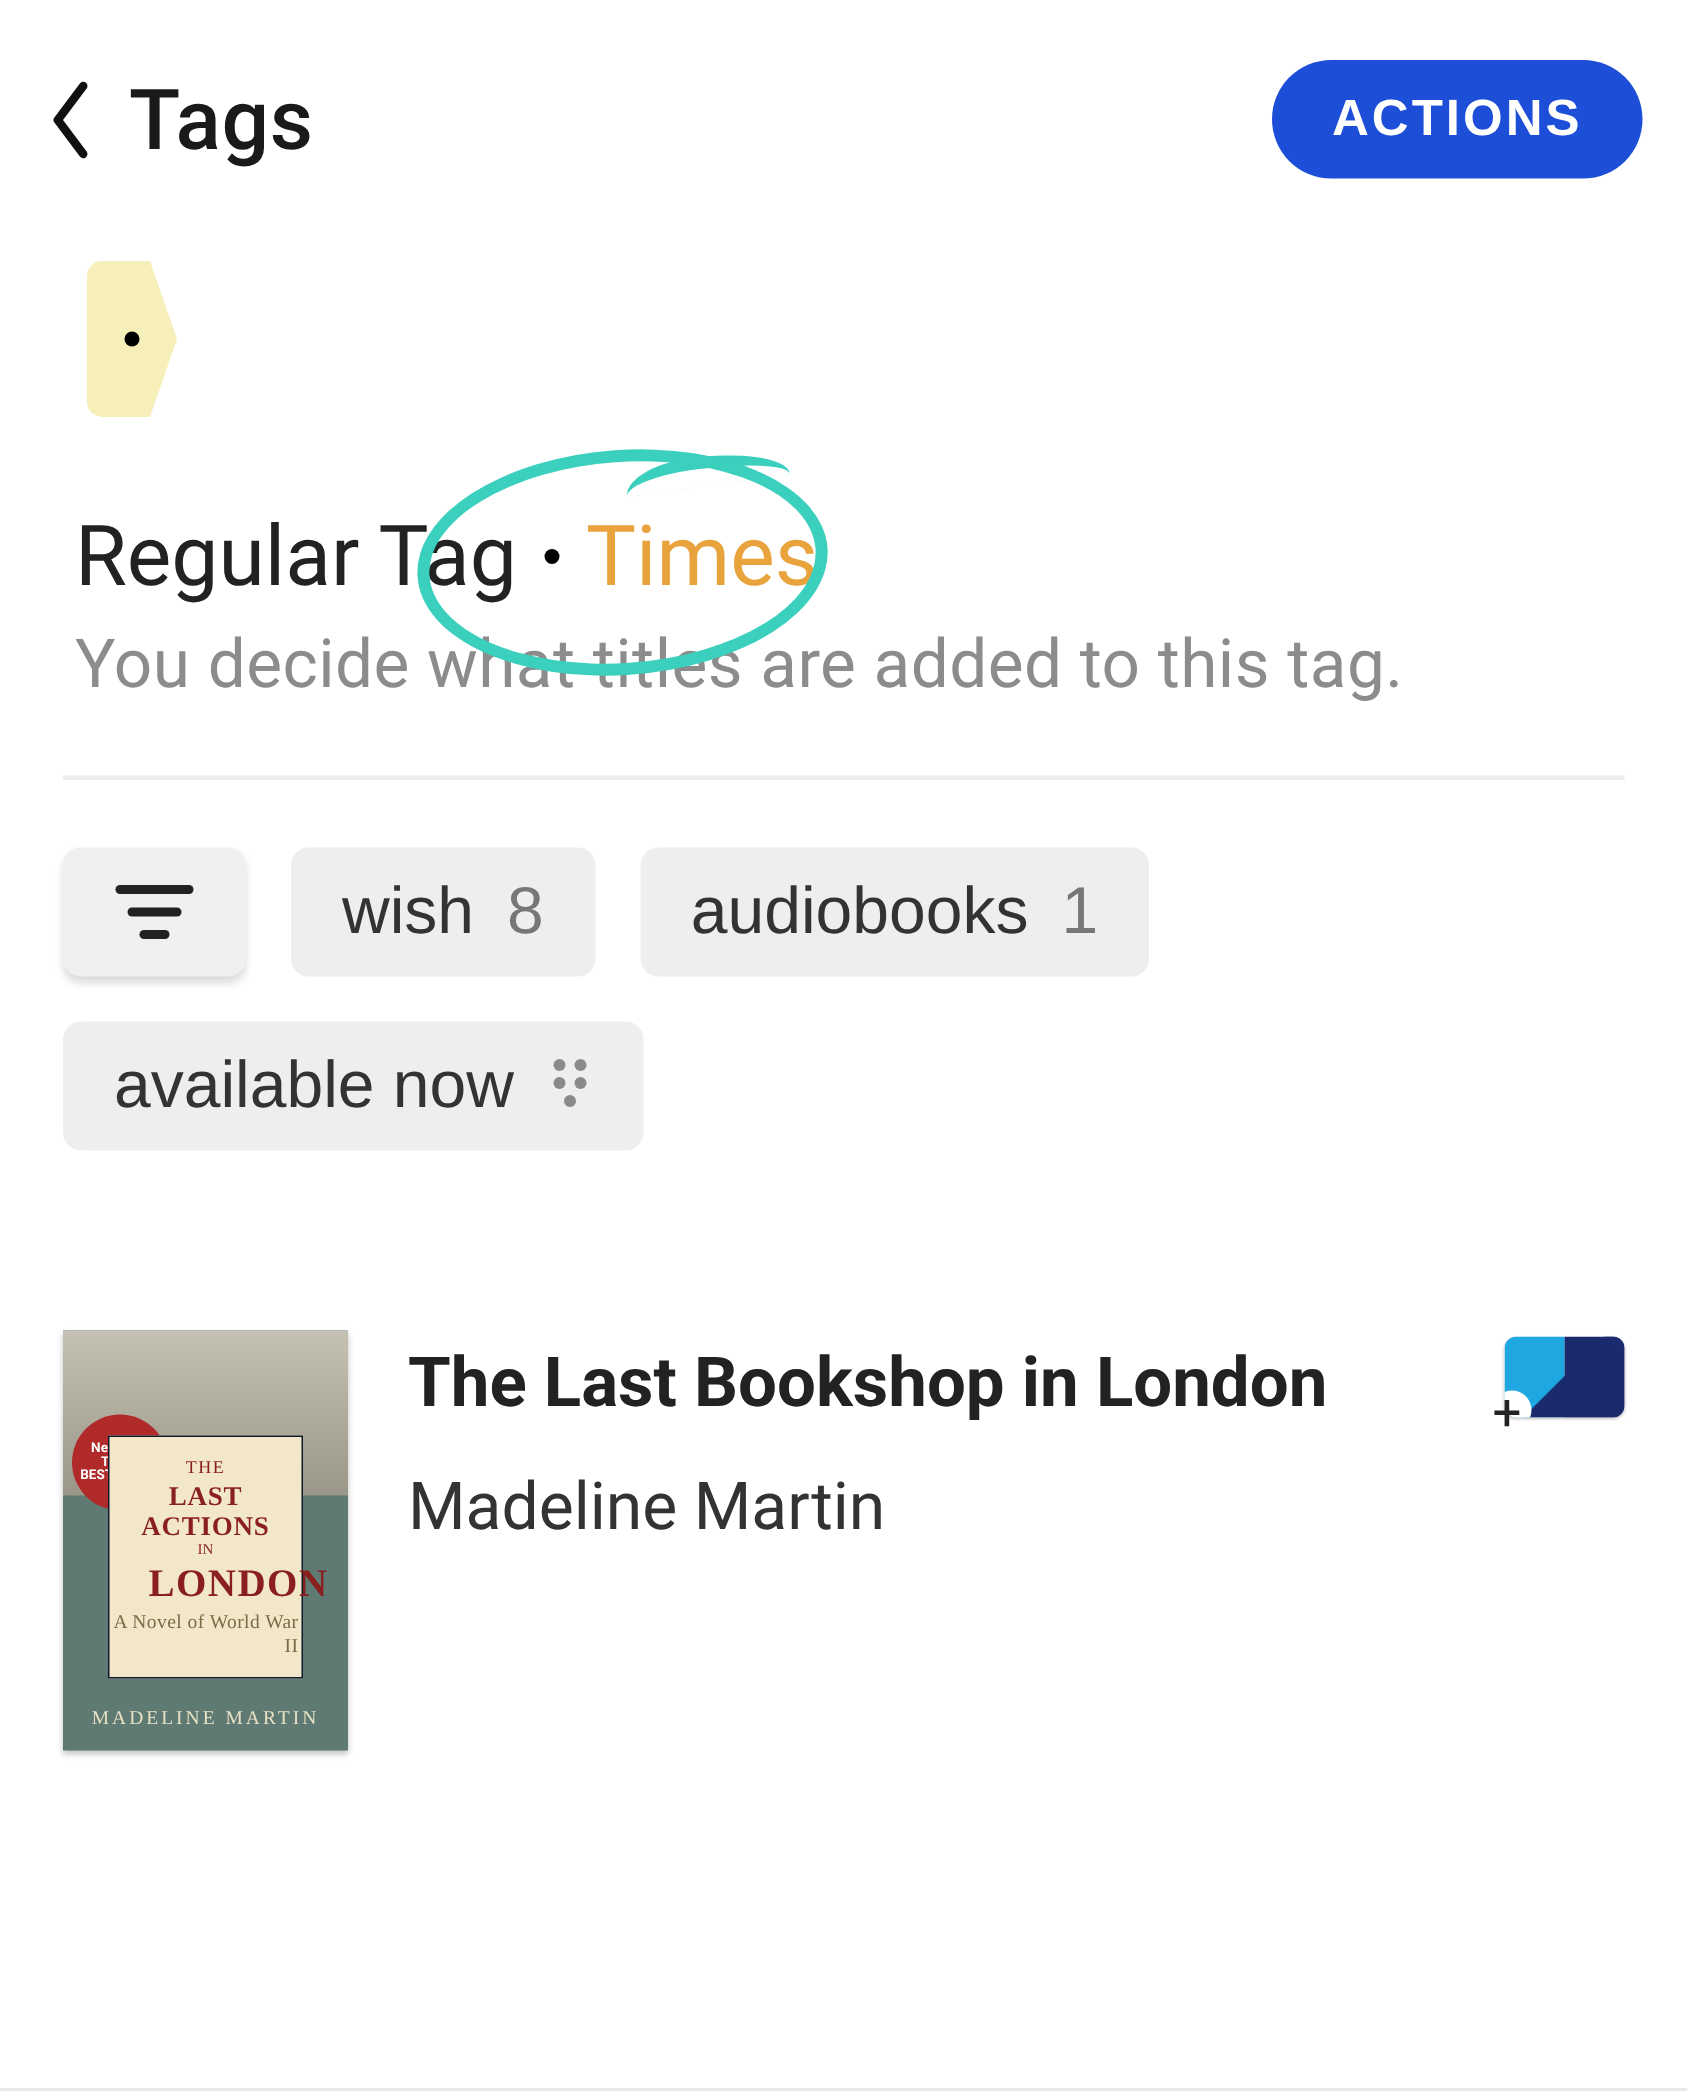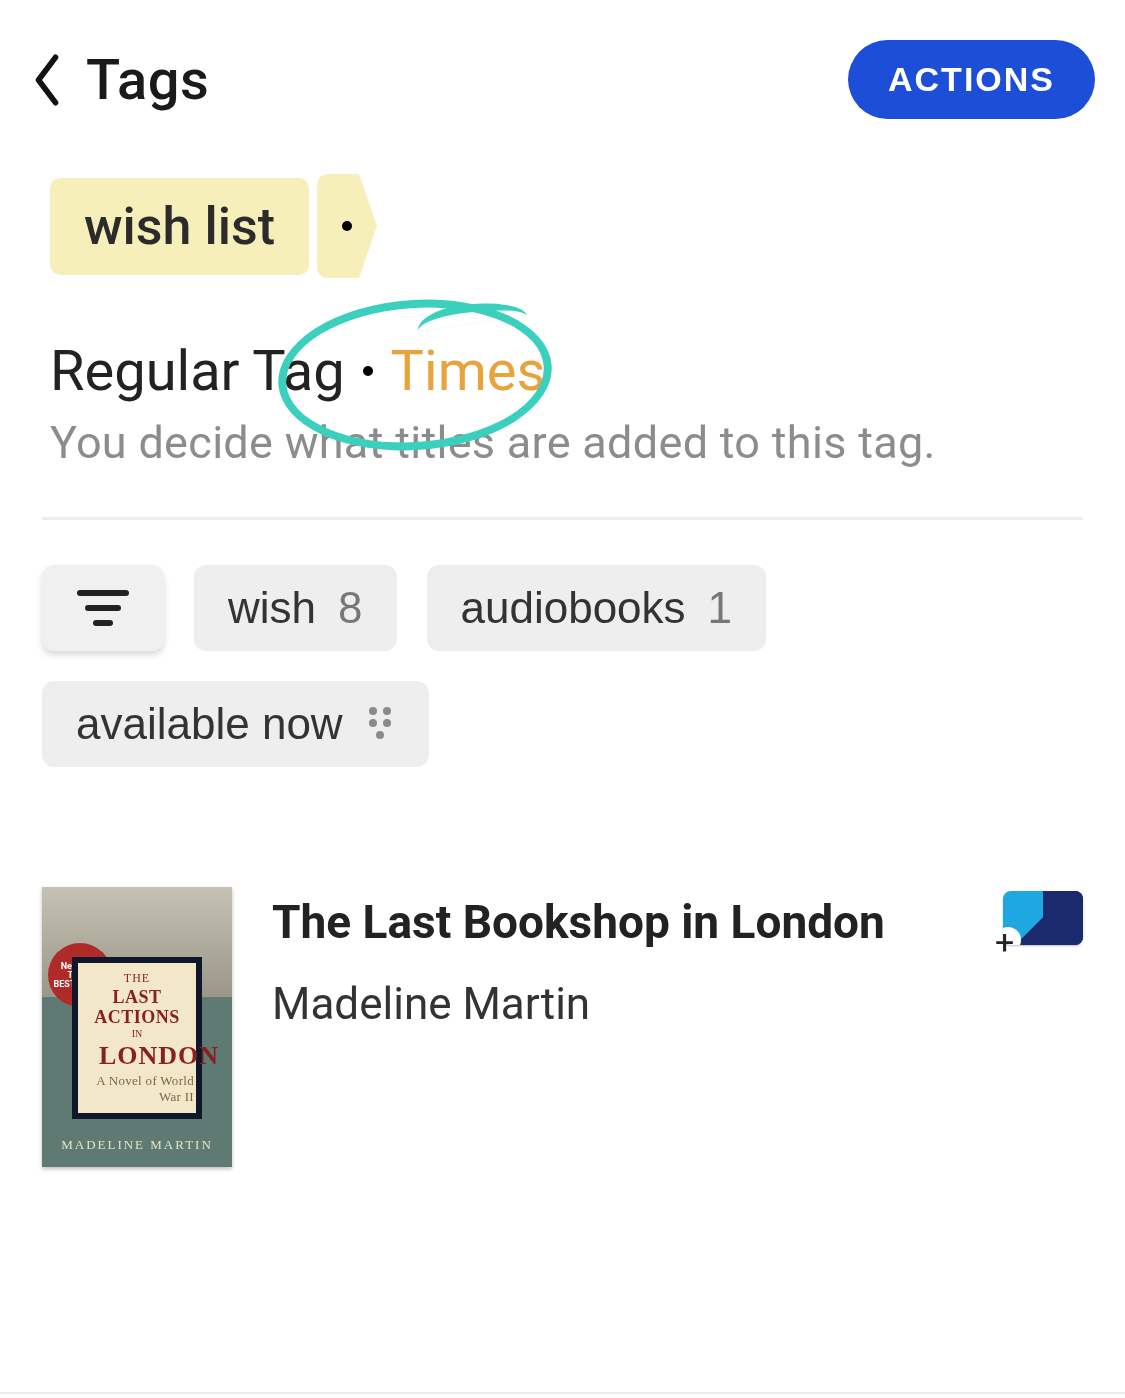--- a/index.html
+++ b/index.html
@@ -178,21 +178,21 @@
   }
   .cover .badge{
     position:absolute;left:6px;top:56px;width:64px;height:64px;border-radius:50%;
     background:#b02a2a;color:#fff;font-size:9px;font-weight:700;
     display:flex;align-items:center;justify-content:center;text-align:center;line-height:1;
     padding:6px;
   }
   .cover .paper{
     position:absolute;left:30px;right:30px;top:70px;bottom:48px;
     background:#f2e8c9;
-    border:6px solid #0f172a;
+    border:1px solid #0f172a;
     display:flex;flex-direction:column;align-items:center;justify-content:center;
     font-family:Georgia,"Times New Roman",serif;
     color:#8a1f1f;text-align:center;gap:2px;
     padding:4px 2px;
   }
   .cover .paper .t-the{font-size:12px;letter-spacing:1px;}
   .cover .paper .t-main{font-size:18px;font-weight:700;letter-spacing:.5px;line-height:1;}
   .cover .paper .t-in{font-size:10px;}
   .cover .paper .t-city{font-size:26px;font-weight:800;letter-spacing:1px;margin-left:44px;}
   .cover .paper .t-sub{font-size:13px;color:#7a6a45;letter-spacing:.3px;text-align:right;}
@@ -236,21 +236,20 @@
   <div class="back">
     <svg viewBox="0 0 24 40">
       <polyline points="18,4 6,20 18,36" fill="none" stroke="#111" stroke-width="4" stroke-linecap="round" stroke-linejoin="round"></polyline>
     </svg>
     <span class="back-label">Tags</span>
   </div>
   <button class="actions-btn">ACTIONS</button>
 </div>
 
 <div class="tag-row">
-  <div class="tag-chip">wish list</div>
   <div class="tag-point">
       <div class="dot"></div>
     </div>
 </div>
 
 <div class="circle-tail"></div>
 <div class="circle-annot"></div>
 
 <div class="tag-type">
   <span class="tag-type-label">Regular Tag</span>

